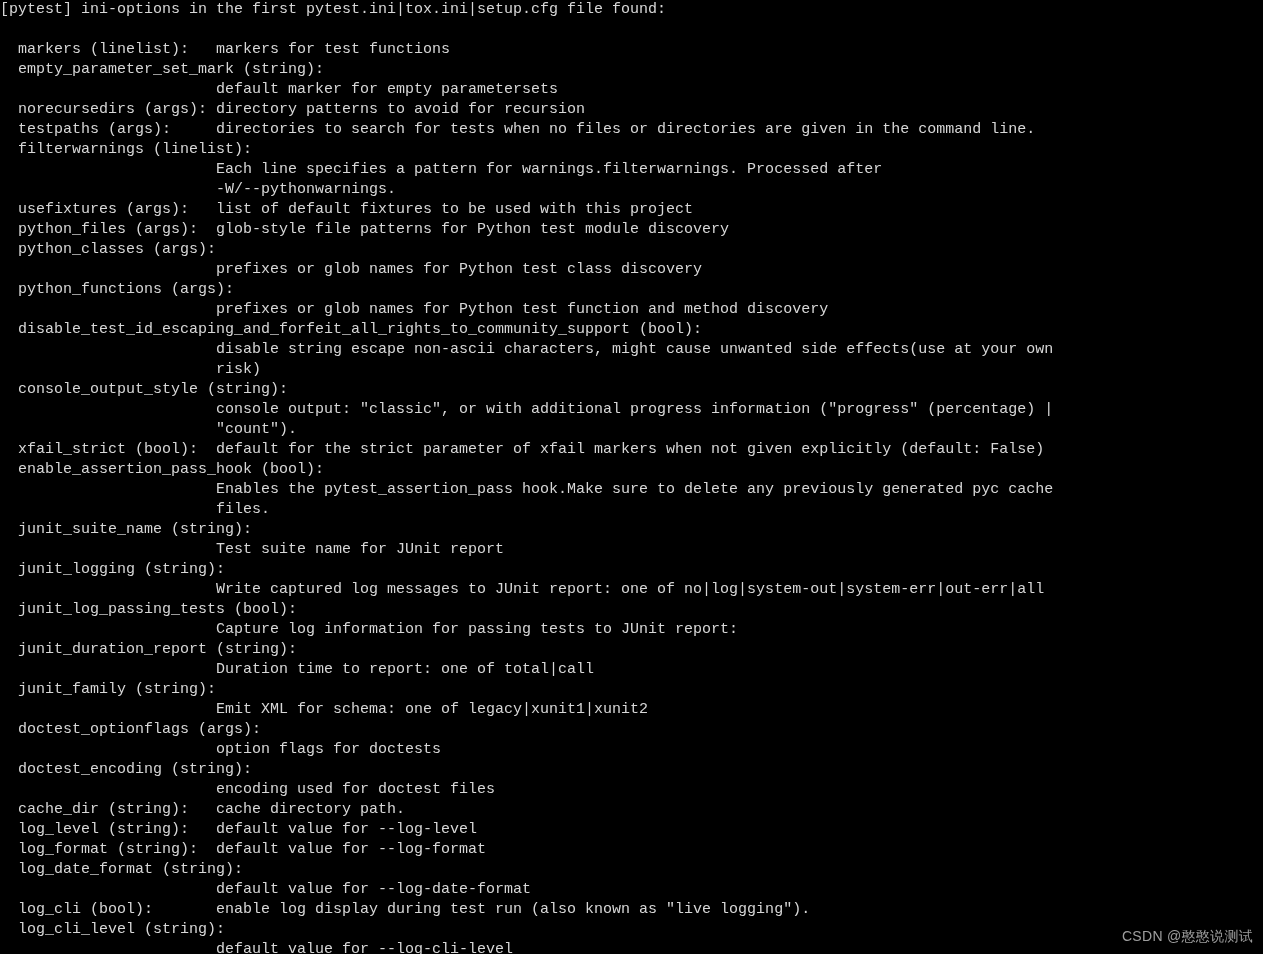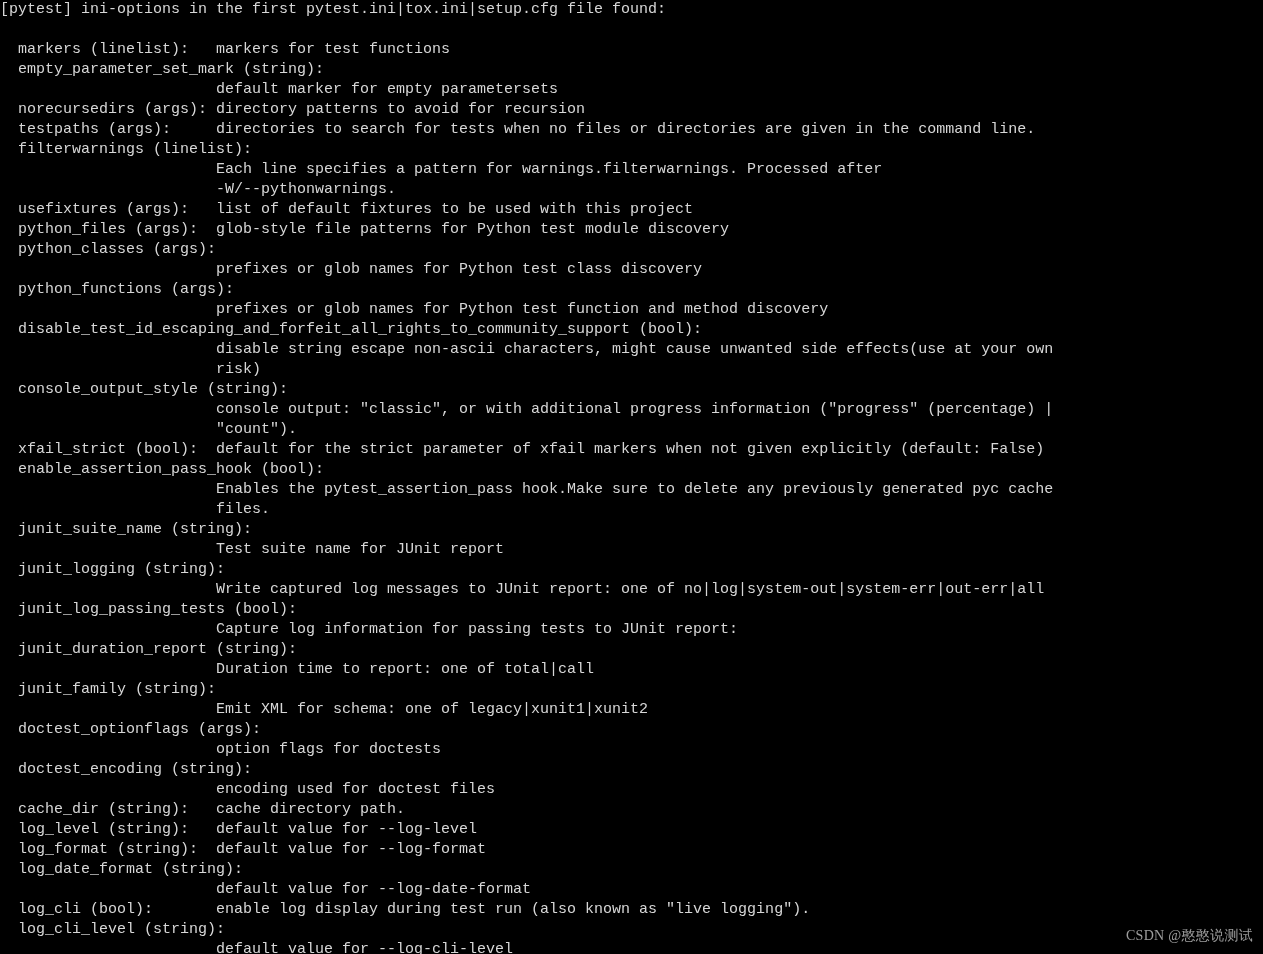--- a/index.html
+++ b/index.html
@@ -1,20 +1,20 @@
 <!DOCTYPE html>
 <html><head>
 <meta charset="utf-8">
 <style>
   html,body{margin:0;padding:0;background:#000;color:#d7d7d7;
     font-family:"NSimSun","SimSun","Courier New",monospace;
     font-size:15px;line-height:20px;width:1263px;height:954px;overflow:hidden}
   pre{margin:0;padding:0;white-space:pre;font:inherit}
   .watermark{position:fixed;right:10px;bottom:8px;
-    font-family:Liberation Serif, serif;
+    font-family:Liberation Sans, sans-serif;
     font-size:14px;color:rgba(210,210,210,0.75);letter-spacing:0.3px}
 </style>
 </head>
 <body>
 
 <pre id="out">[pytest] ini-options in the first pytest.ini|tox.ini|setup.cfg file found:
 
   markers (linelist):   markers for test functions
   empty_parameter_set_mark (string):
                         default marker for empty parametersets

